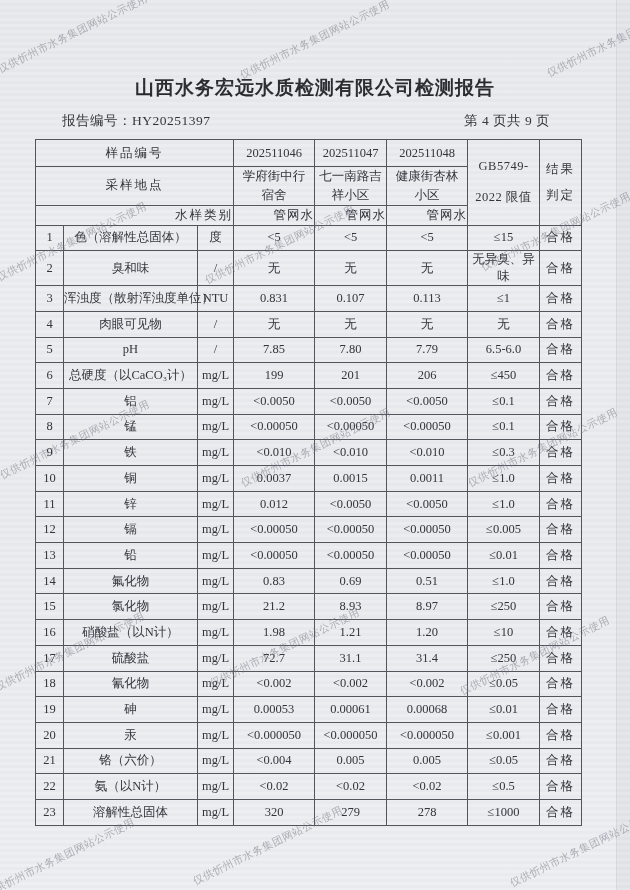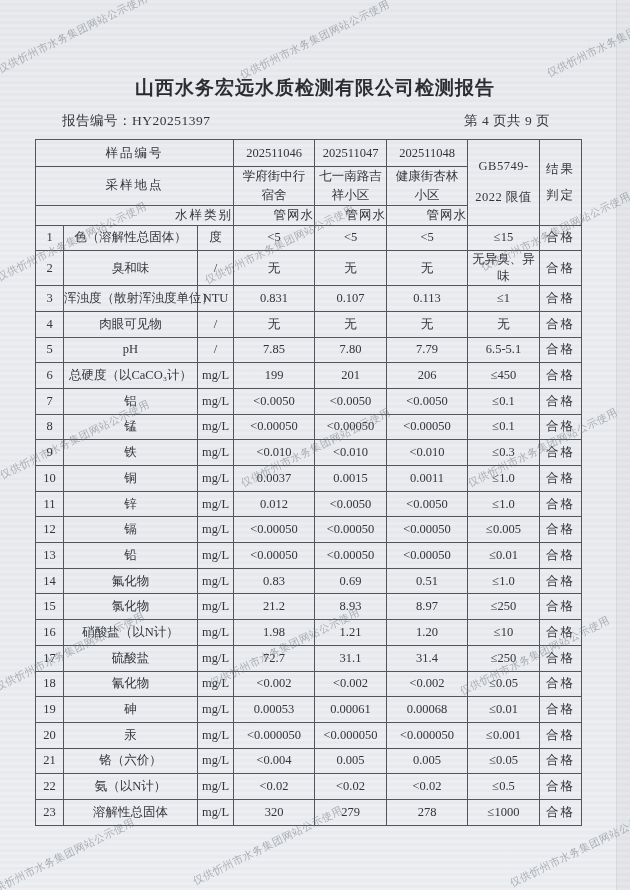--- a/index.html
+++ b/index.html
@@ -177,21 +177,21 @@
       <td class="c-limit">无</td>
       <td class="c-verdict">合格</td>
     </tr>
         <tr>
       <td class="c-num">5</td>
       <td class="c-param">pH</td>
       <td class="c-unit">/</td>
       <td class="c-val">7.85</td>
       <td class="c-val">7.80</td>
       <td class="c-val">7.79</td>
-      <td class="c-limit">6.5-5.1</td>
+      <td class="c-limit">6.5-6.0</td>
       <td class="c-verdict">合格</td>
     </tr>
         <tr>
       <td class="c-num">6</td>
       <td class="c-param">总硬度（以CaCO₃计）</td>
       <td class="c-unit">mg/L</td>
       <td class="c-val">199</td>
       <td class="c-val">201</td>
       <td class="c-val">206</td>
       <td class="c-limit">≤450</td>

